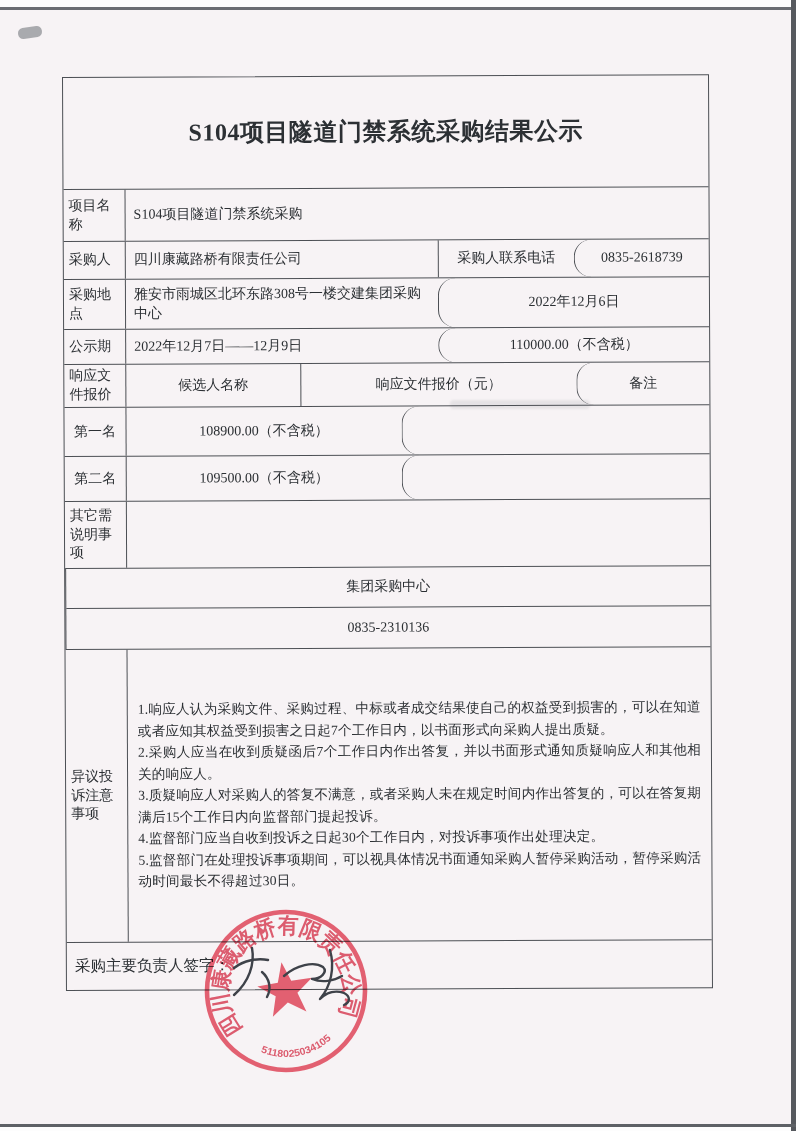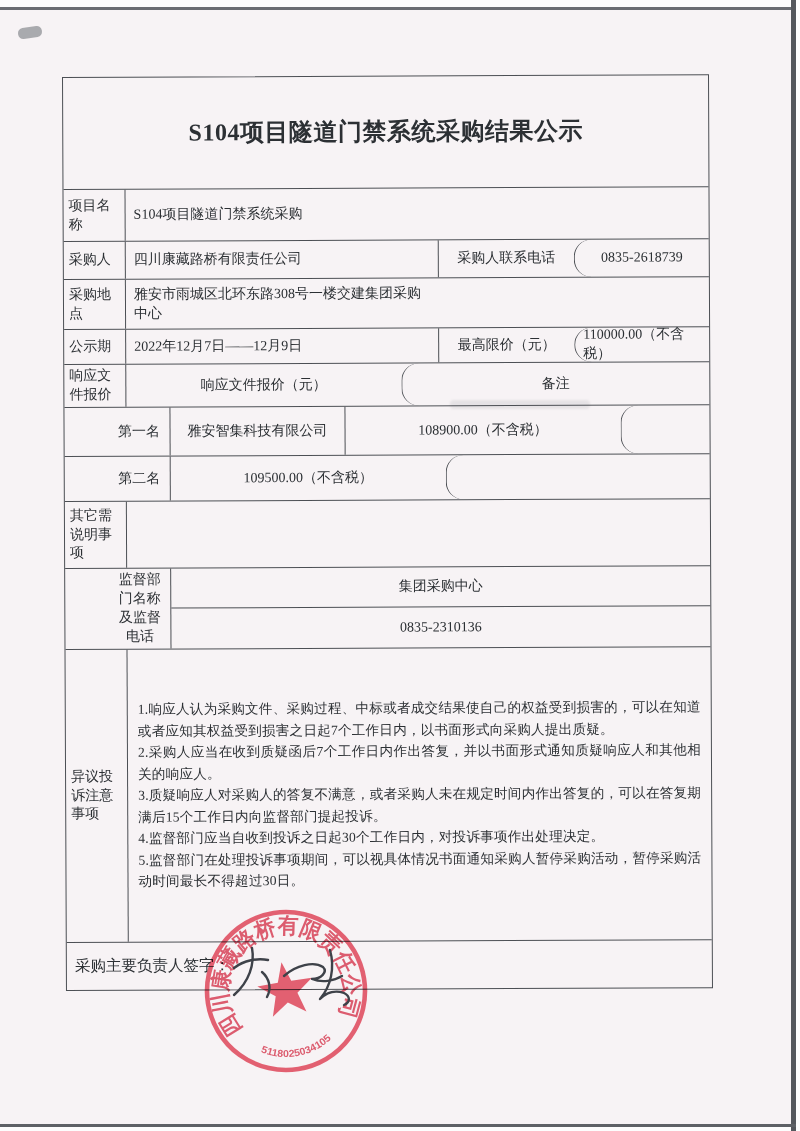--- a/index.html
+++ b/index.html
@@ -26,24 +26,24 @@
     position: absolute; left: 62px; top: 77px; width: 647px;
     border: 1.5px solid #4c4f54;
     transform: rotate(-0.25deg); transform-origin: top left;
     font-size: 14px; line-height: 1.35;
   }
   .row { display: flex; }
   .row + .row { border-top: 1.4px solid #4c4f54; }
   .cell { display: flex; align-items: center; padding: 3px 8px; min-width: 0; }
   .cell + .cell { border-left: 1.4px solid #4c4f54; }
   .lab { width: 61px; padding: 3px 5px; text-align: left; flex: none; }
-  .lab.ctr { text-align: center; justify-content: center; margin-left: 44px; }
+  .lab.ctr { text-align: center; justify-content: center; }
   .w-val { width: 313px; flex: none; }
   .w-key { width: 136px; flex: none; justify-content: center; text-align: left; }
-  .w-end { flex: 1; justify-content: center; text-align: left; border-radius: 17px; }
+  .w-end { flex: 1; justify-content: center; text-align: right; border-radius: 17px; }
   .w-name { width: 175px; flex: none; justify-content: center; text-align: center; }
   .w-price { width: 276px; flex: none; justify-content: center; text-align: center; }
   .grow { flex: 1; }
 
   .r-title { height: 111px; }
   .r-title .cell { justify-content: center; }
   .doc-title { font-size: 24px; font-weight: bold; letter-spacing: .5px; text-align: center; }
   .r2 { height: 52px; } .r3 { height: 38px; } .r4 { height: 50px; } .r5 { height: 35px; }
   .r6 { height: 43px; } .r7 { height: 49px; } .r8 { height: 45px; } .r9 { height: 67px; }
   .r10 { height: 81px; } .r11 { height: 293px; } .r12 { height: 48px; }
@@ -89,55 +89,54 @@
   <div class="row r3">
     <div class="cell lab">采购人</div>
     <div class="cell w-val">四川康藏路桥有限责任公司</div>
     <div class="cell w-key">采购人联系电话</div>
     <div class="cell w-end">0835-2618739</div>
   </div>
 
   <div class="row r4">
     <div class="cell lab">采购地点</div>
     <div class="cell w-val">雅安市雨城区北环东路308号一楼交建集团采购中心</div>
+    <div class="cell w-end">2022年12月6日</div>
   </div>
 
   <div class="row r5">
     <div class="cell lab">公示期</div>
     <div class="cell w-val">2022年12月7日——12月9日</div>
-    <div class="cell w-key">最高限价（元）</div>
     <div class="cell w-end">110000.00（不含税）</div>
   </div>
 
   <div class="row r6">
     <div class="cell lab">响应文件报价</div>
+    <div class="cell w-name">候选人名称</div>
     <div class="cell w-price">响应文件报价（元）</div>
     <div class="cell w-end">备注</div>
   </div>
 
   <div class="row r7">
     <div class="cell lab ctr">第一名</div>
-    <div class="cell w-name">雅安智集科技有限公司</div>
     <div class="cell w-price">108900.00（不含税）</div>
     <div class="cell w-end"></div>
   </div>
 
   <div class="row r8">
     <div class="cell lab ctr">第二名</div>
     <div class="cell w-price">109500.00（不含税）</div>
     <div class="cell w-end"></div>
   </div>
 
   <div class="row r9">
     <div class="cell lab">其它需说明事项</div>
     <div class="cell grow"></div>
   </div>
 
   <div class="row r10">
-    <div class="cell lab ctr">监督部门名称及监督电话</div>
     <div class="subcol">
       <div class="subrow subrow1">集团采购中心</div>
       <div class="subrow subrow2">0835-2310136</div>
     </div>
   </div>
 
   <div class="row r11">
     <div class="cell lab">异议投诉注意事项</div>
     <div class="objection-cell">
       <p>1.响应人认为采购文件、采购过程、中标或者成交结果使自己的权益受到损害的，可以在知道或者应知其权益受到损害之日起7个工作日内，以书面形式向采购人提出质疑。</p>

